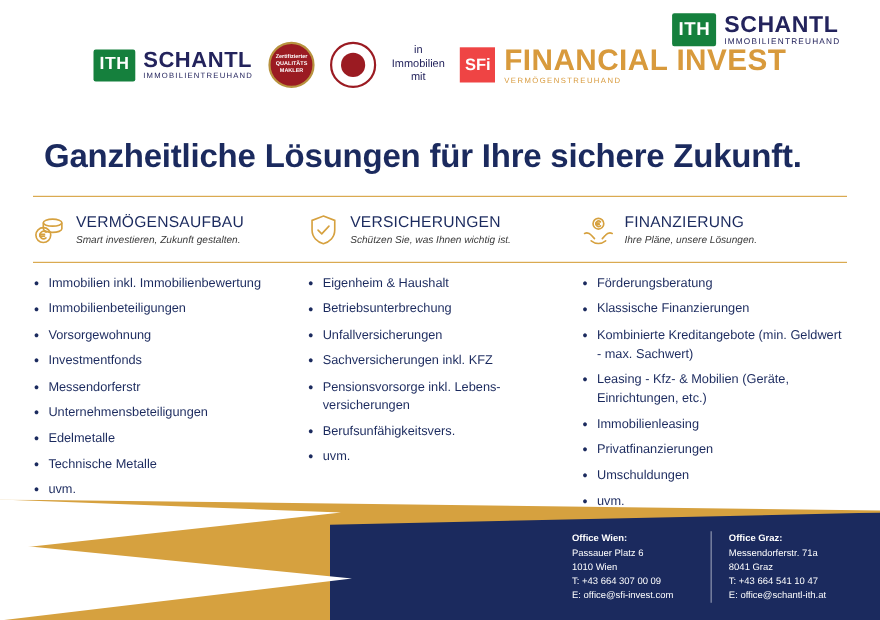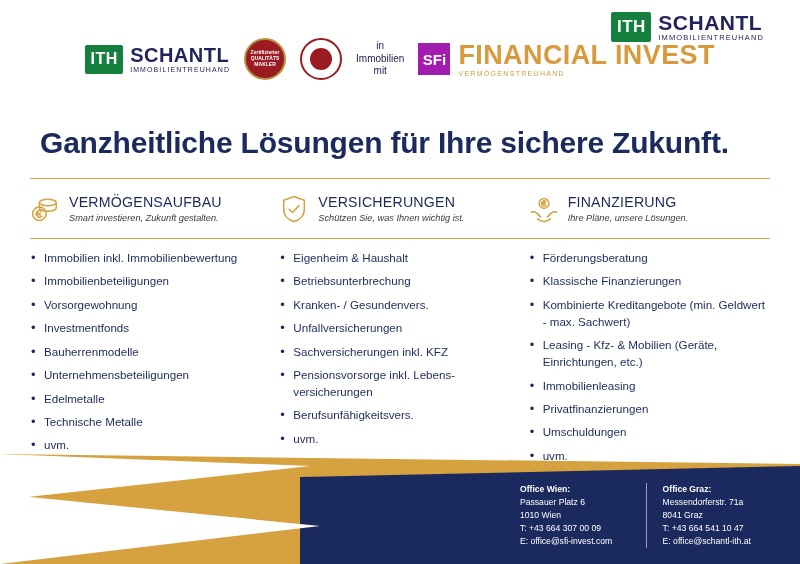--- a/index.html
+++ b/index.html
@@ -128,21 +128,21 @@
     font-weight: normal;
   }
 
   .sfi-logo {
     display: flex;
     align-items: center;
     gap: 8px;
   }
   .sfi-mark {
     width: 32px; height: 32px;
-    background: #a21caf;
+    background: #ef4444;
     color: #ffffff;
     font-weight: bold;
     font-size: 15px;
     display: flex;
     align-items: center;
     justify-content: center;
   }
   .sfi-words { line-height: 1.05; }
   .sfi-name {
     color: #d89a3c;
@@ -367,21 +367,21 @@
         <span>
           <div class="col-title">VERMÖGENSAUFBAU</div>
           <div class="col-tagline">Smart investieren, Zukunft gestalten.</div>
         </span>
       </div>
       <ul class="col-list">
         <li>Immobilien inkl. Immobilienbewertung</li>
         <li>Immobilienbeteiligungen</li>
         <li>Vorsorgewohnung</li>
         <li>Investmentfonds</li>
-        <li>Bauherrenmodelle</li>
+        <li>Messendorferstr</li>
         <li>Unternehmensbeteiligungen</li>
         <li>Edelmetalle</li>
         <li>Technische Metalle</li>
         <li>uvm.</li>
       </ul>
     </div>
 
     <div class="col col-2">
       <div class="col-head">
         <span class="col-icon">
@@ -391,21 +391,20 @@
           </svg>
         </span>
         <span>
           <div class="col-title">VERSICHERUNGEN</div>
           <div class="col-tagline">Schützen Sie, was Ihnen wichtig ist.</div>
         </span>
       </div>
       <ul class="col-list">
         <li>Eigenheim &amp; Haushalt</li>
         <li>Betriebsunterbrechung</li>
-        <li>Kranken- / Gesundenvers.</li>
         <li>Unfallversicherungen</li>
         <li>Sachversicherungen inkl. KFZ</li>
         <li>Pensionsvorsorge inkl. Lebens-versicherungen</li>
         <li>Berufsunfähigkeitsvers.</li>
         <li>uvm.</li>
       </ul>
     </div>
 
     <div class="col col-3">
       <div class="col-head">

